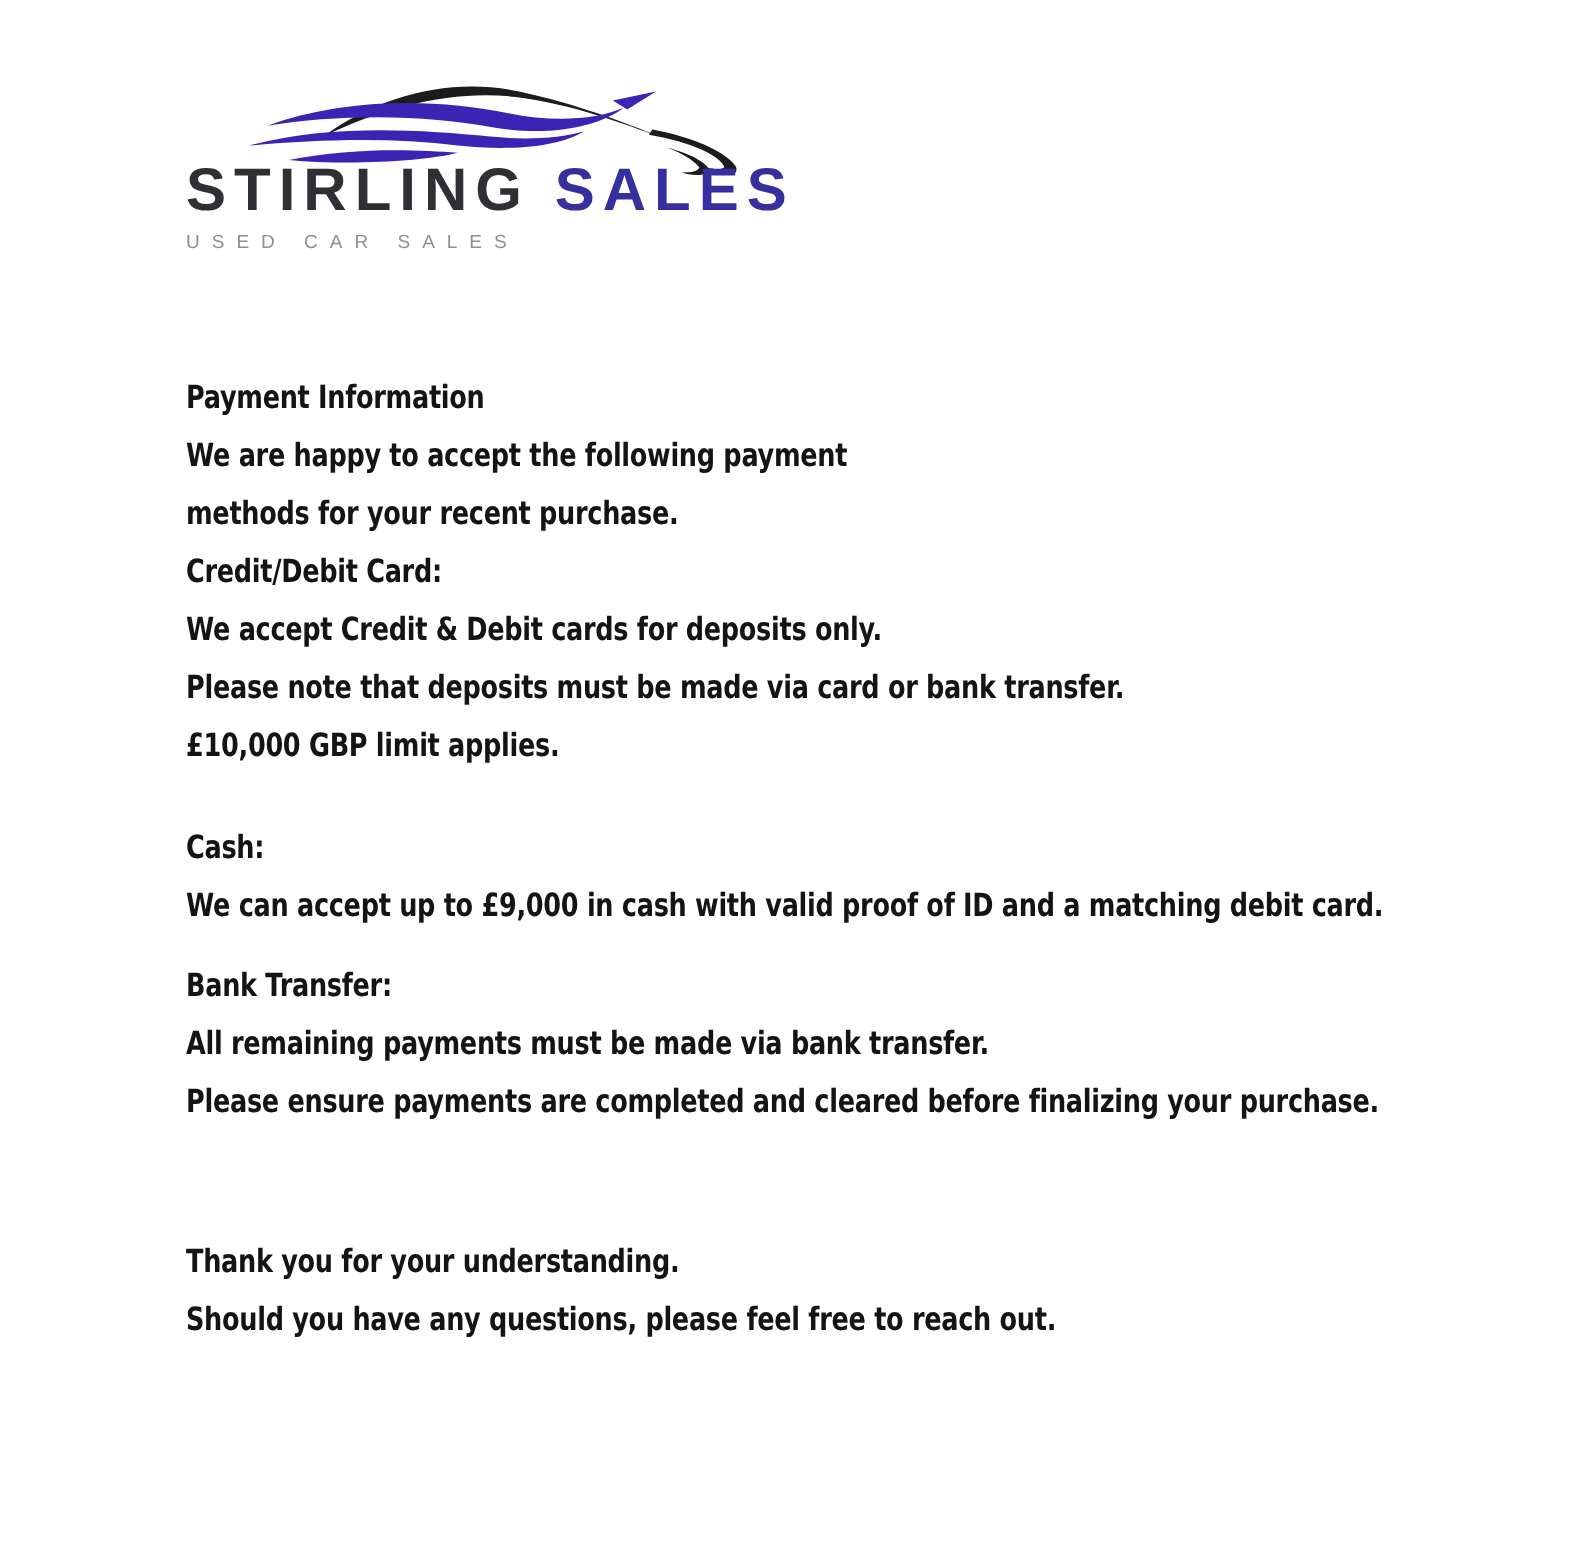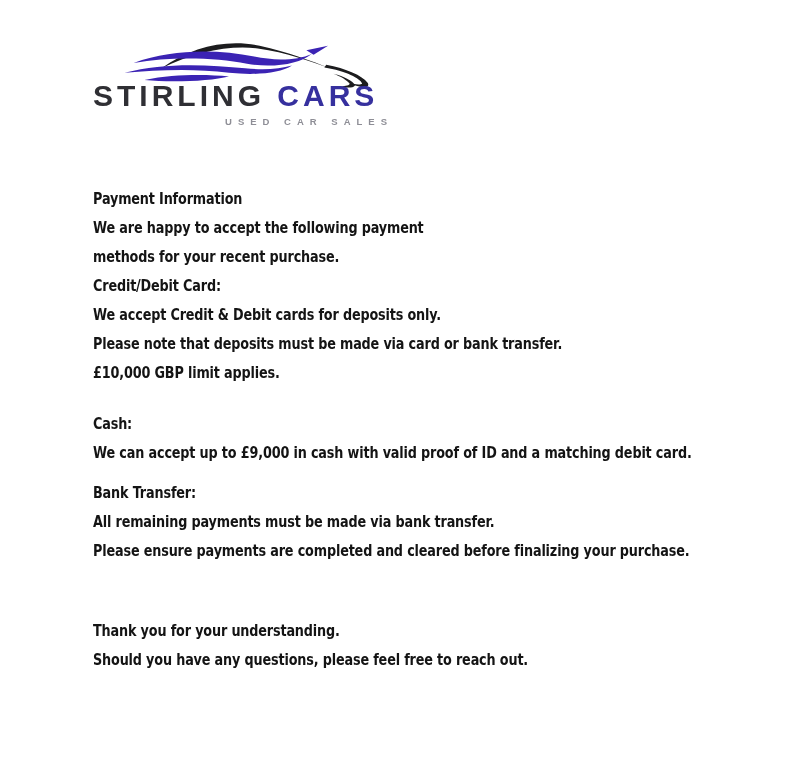--- a/index.html
+++ b/index.html
@@ -31,23 +31,23 @@
     font-size: 30px;
     letter-spacing: 4px;
     white-space: nowrap;
     color: #2f2f34;
     line-height: 1.05;
   }
   .logo-title .brand-accent { color: #36309e; }
   .logo-subtitle {
     margin-top: 4px;
     width: 100%;
-    text-align: right;
+    text-align: left;
     font-family: "Liberation Sans", sans-serif;
-    font-weight: 700;
+    font-weight: 400;
     font-size: 9.5px;
     letter-spacing: 6px;
     color: #8e8e96;
     white-space: nowrap;
   }
 
   
   .doc {
     position: absolute;
     left: 93px;
@@ -85,21 +85,21 @@
     <path fill="#3b23b4" d="M14,32 C58,16 108,17 148,25 C172,30 196,29 212,22
              C198,33 170,38 140,33 C104,26 56,25 14,32 Z"></path>
 
     <path fill="#3b23b4" d="M4,43 C48,31 98,34 138,38 C158,40 176,39 190,35
              C176,44 148,46 120,43 C80,38 40,40 4,43 Z"></path>
 
     <path fill="#3b23b4" d="M26,51 C60,44 96,45 120,47 C100,52 58,54 26,51 Z"></path>
 
     <path fill="#3b23b4" d="M206,18 L230,13 L214,23 Z"></path>
   </svg>
-  <div class="logo-title"><span>STIRLING</span>&nbsp;<span class="brand-accent">CARS</span></div>
+  <div class="logo-title"><span>STIRLING</span>&nbsp;<span class="brand-accent">SALES</span></div>
   <div class="logo-subtitle">USED CAR SALES</div>
 </div>
 
 <div class="doc">
 
   <div class="sec-intro">
     <p>Payment Information</p>
     <p>We are happy to accept the following payment</p>
     <p>methods for your recent purchase.</p>
   </div>

